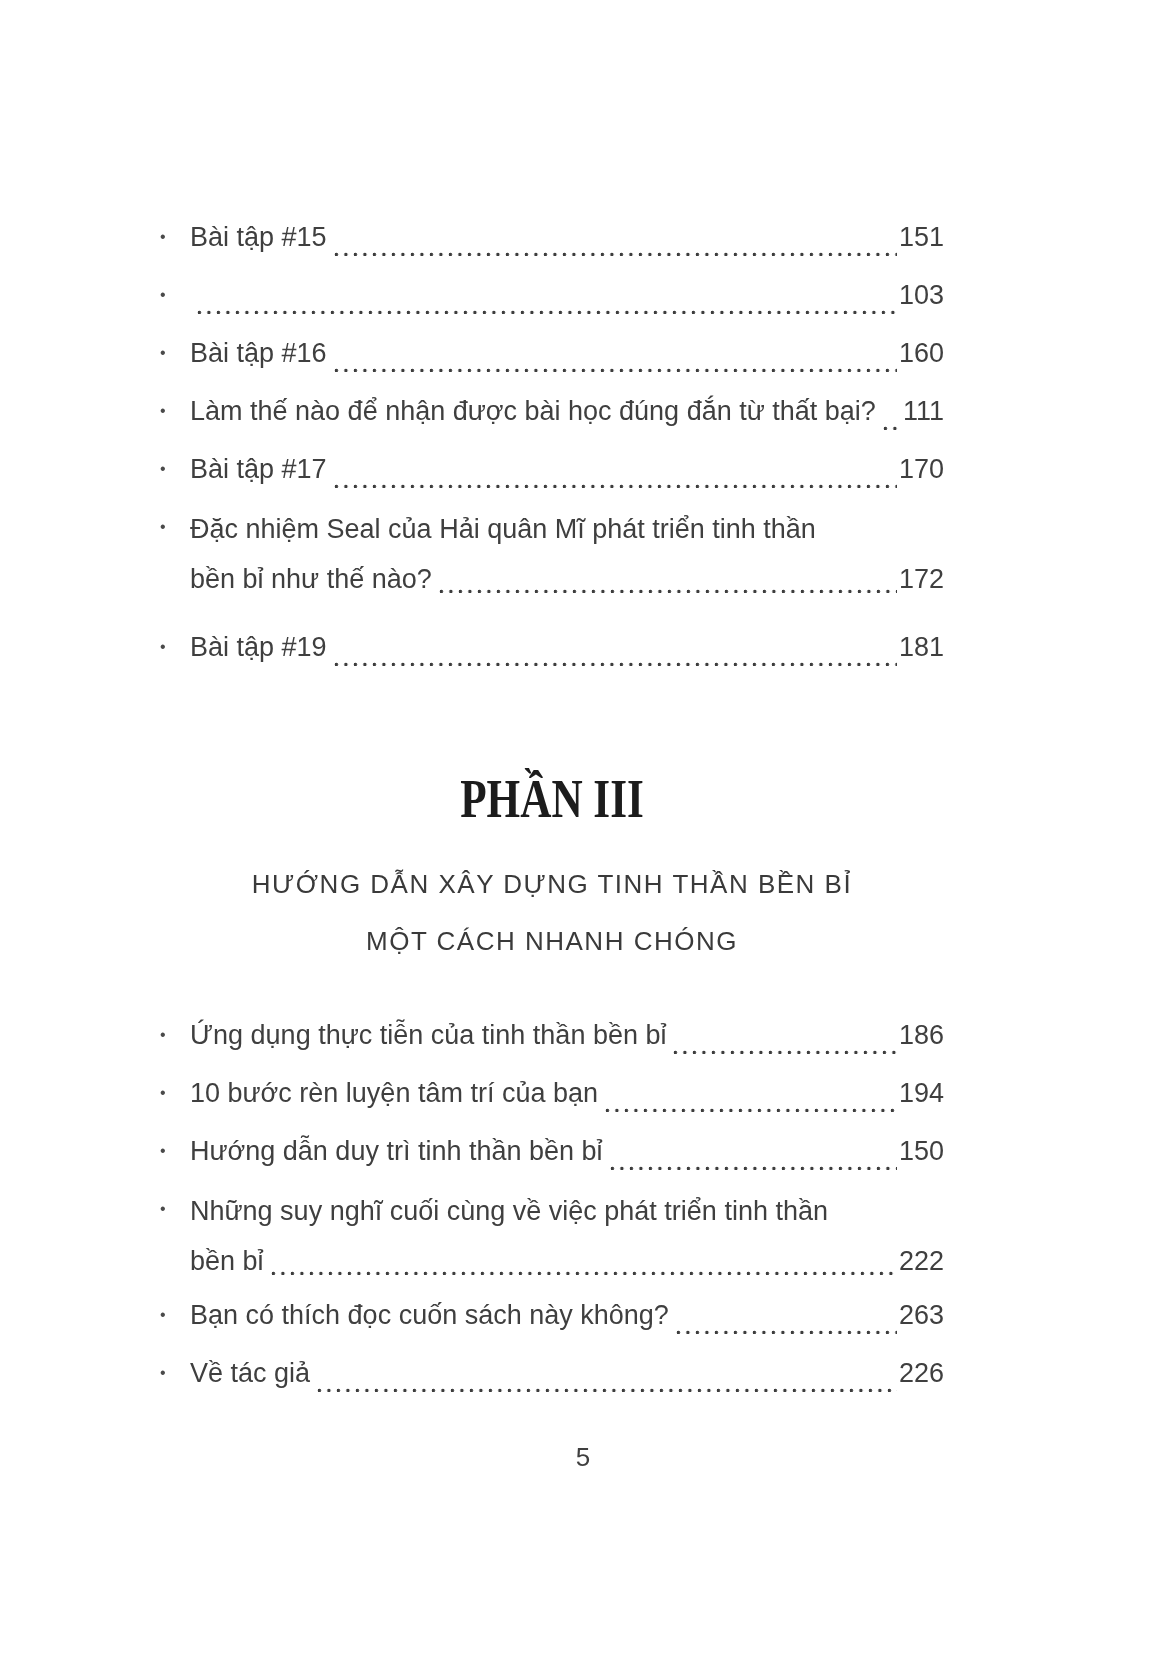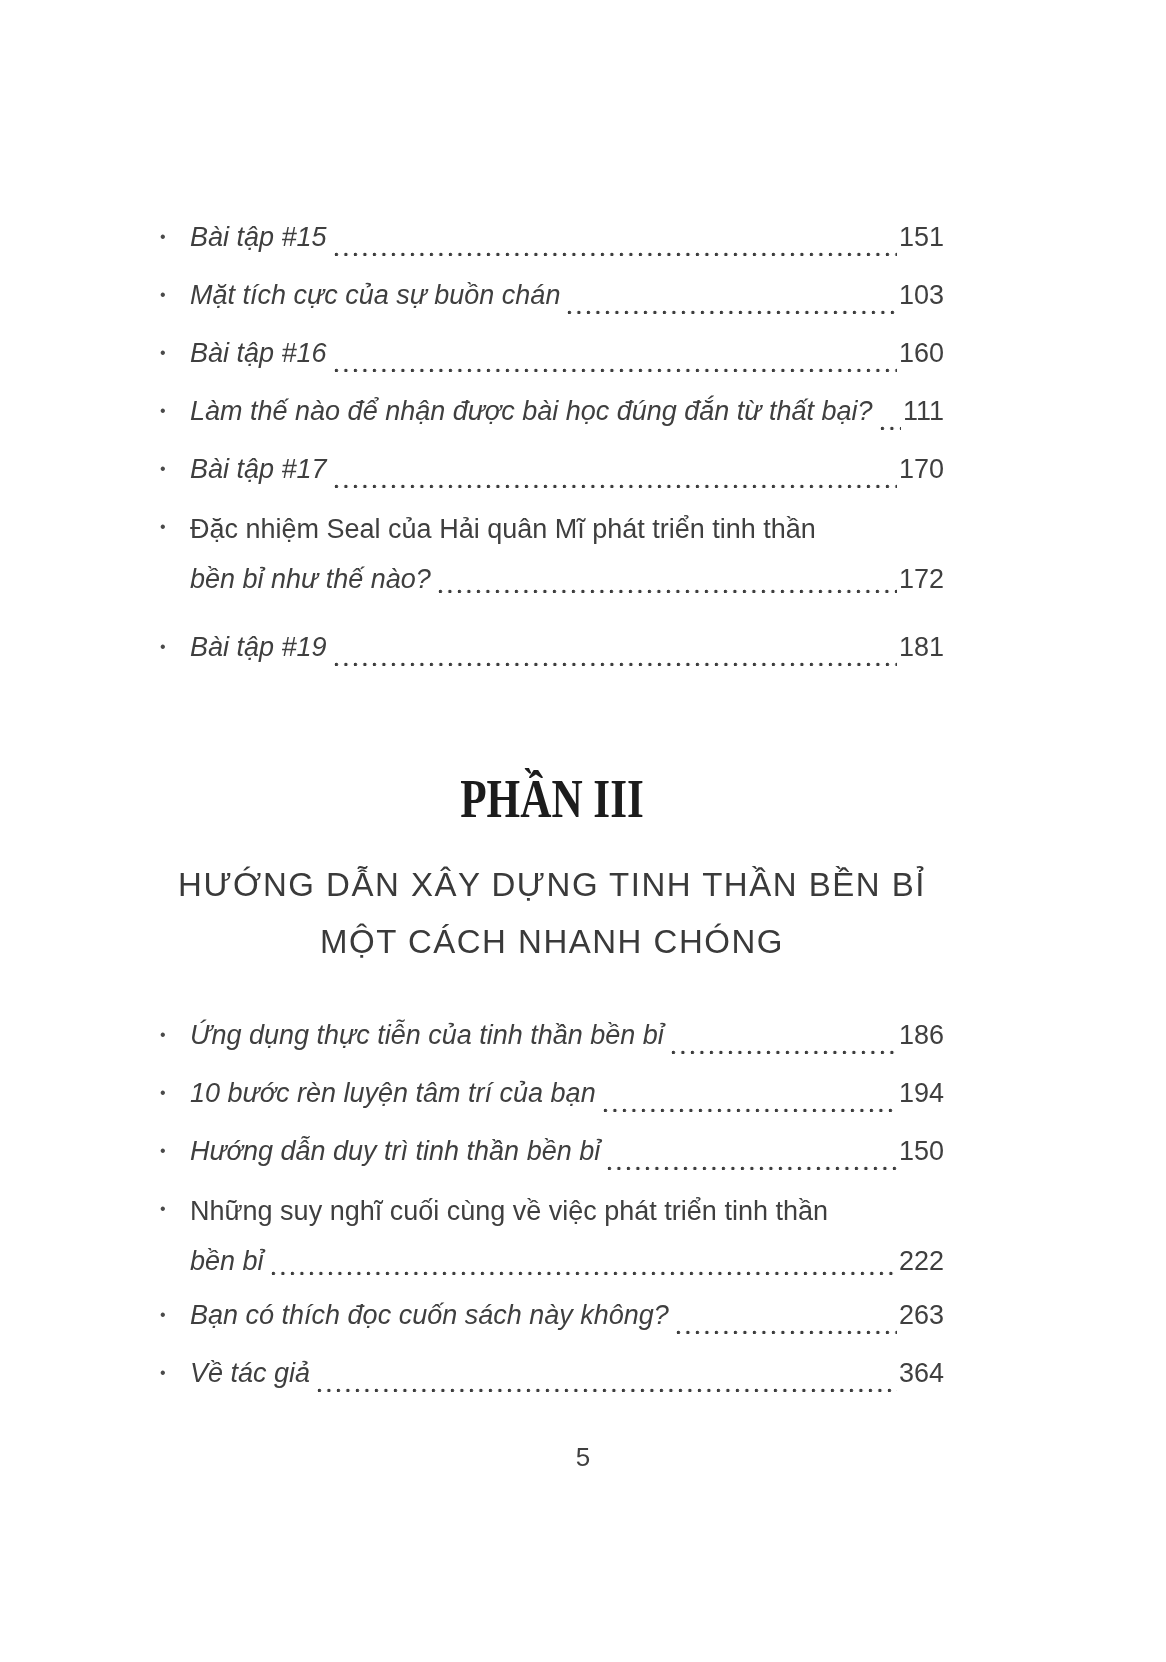--- a/index.html
+++ b/index.html
@@ -38,21 +38,20 @@
     flex: 0 0 30px;
     font-size: 16px;
     color: #4a4a4a;
     position: relative;
     top: -4px;
   }
   .entry-text {
     white-space: nowrap;
     flex: 0 1 auto;
     min-width: 0;
-    font-style: italic;
   }
   .dots {
     flex: 1 1 auto;
     min-width: 8px;
     height: 5px;
     align-self: flex-end;
     margin: 0 2px 11px 7px;
     background-image: radial-gradient(circle at 2.4px 2.4px, #3d3d3d 1.55px, rgba(0,0,0,0) 2.0px);
     background-size: 9.5px 5px;
     background-repeat: repeat-x;
@@ -93,21 +92,21 @@
     font-weight: 700;
     font-size: 54px;
     color: #1c1c1c;
     letter-spacing: 0px;
     transform: scaleX(0.80);
     transform-origin: 50% 50%;
   }
   .part-title {
     margin-top: 26px;
     text-align: center;
-    font-size: 33px;
+    font-size: 26px;
     line-height: 57px;
     letter-spacing: 1.5px;
     color: #3a3a3a;
     font-weight: 400;
   }
   .toc-bottom {
     margin-top: 38px;
   }
 
   
@@ -131,21 +130,20 @@
 
       <div class="toc-row">
         <span class="bullet">•</span>
         <span class="entry-text">Bài tập #15</span>
         <span class="dots"></span>
         <span class="entry-page">151</span>
       </div>
 
       <div class="toc-row">
         <span class="bullet">•</span>
-        <span class="entry-text">Mặt tích cực của sự buồn chán</span>
         <span class="dots"></span>
         <span class="entry-page">103</span>
       </div>
 
       <div class="toc-row">
         <span class="bullet">•</span>
         <span class="entry-text">Bài tập #16</span>
         <span class="dots"></span>
         <span class="entry-page">160</span>
       </div>
@@ -230,20 +228,20 @@
         <span class="bullet">•</span>
         <span class="entry-text">Bạn có thích đọc cuốn sách này không?</span>
         <span class="dots"></span>
         <span class="entry-page">263</span>
       </div>
 
       <div class="toc-row">
         <span class="bullet">•</span>
         <span class="entry-text">Về tác giả</span>
         <span class="dots"></span>
-        <span class="entry-page">364</span>
+        <span class="entry-page">226</span>
       </div>
 
     </div>
   </div>
 
   <div class="folio">5</div>
 </div>
 
 </body></html>

